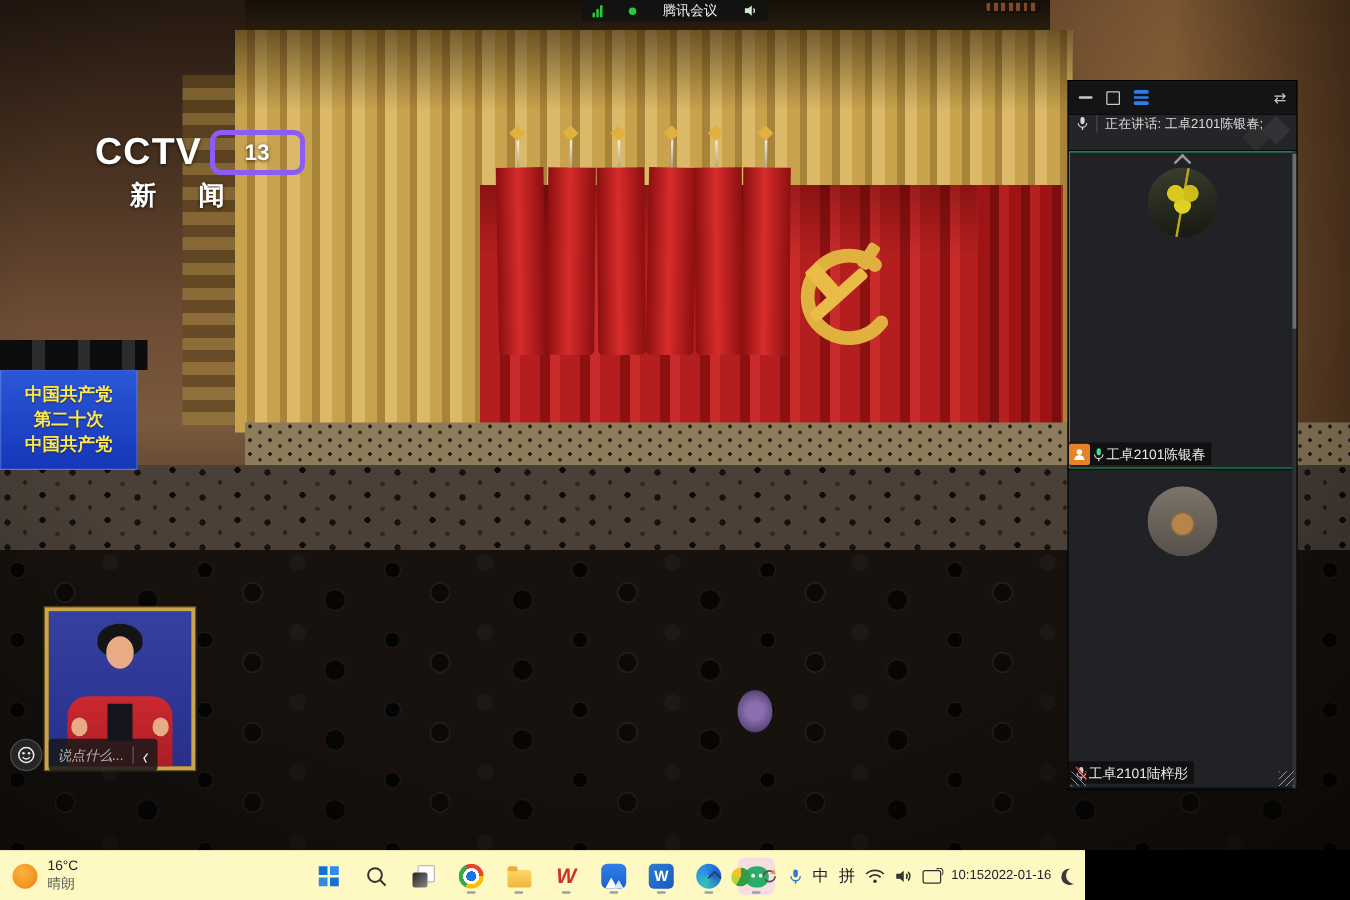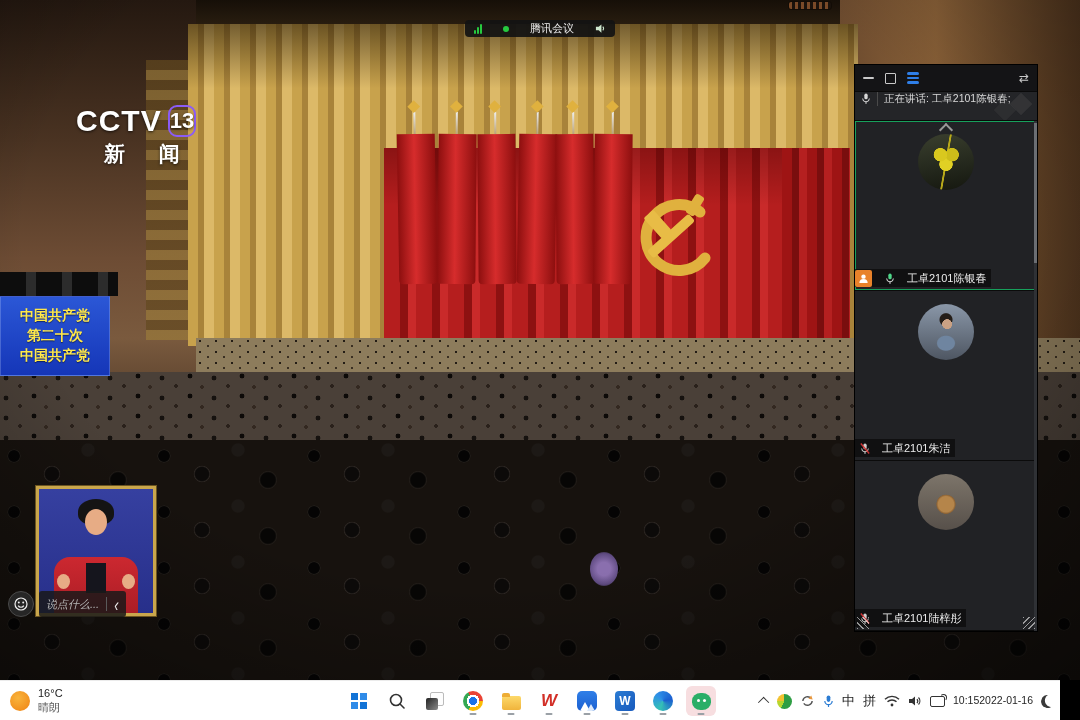--- a/index.html
+++ b/index.html
@@ -55,21 +55,21 @@
     background-size:150px 56px;}
   .v-purple{left:590px;top:552px;width:28px;height:34px;border-radius:50%;
     background:radial-gradient(circle,#8a6fae 30%,#5e4a80 70%,transparent 90%);}
   .v-vignette{left:0;top:0;width:1080px;height:680px;
     background:radial-gradient(ellipse at 45% 35%,transparent 55%,rgba(0,0,0,.5) 100%);}
 
   
   .logo{left:76px;top:104px;color:#fff;z-index:20;text-shadow:0 1px 3px rgba(0,0,0,.7);}
   .logo-row{display:flex;align-items:center;gap:6px;}
   .logo-cctv{font-size:30px;font-weight:bold;letter-spacing:1px;}
-  .logo-num{font-size:22px;font-weight:bold;border:2px solid #8b5cf6;border-radius:9px;padding:0 0;line-height:28px;}
+  .logo-num{font-size:18px;font-weight:bold;border:4px solid #8b5cf6;border-radius:9px;padding:0 24px;line-height:28px;}
   .logo-sub{font-size:21px;font-weight:bold;letter-spacing:14px;margin:2px 0 0 28px;}
 
   
   .caption{left:0;top:296px;width:108px;height:78px;z-index:20;
     background:linear-gradient(180deg,#2b57d6,#1536b8);
     border:1px solid rgba(200,215,255,.25);
     display:flex;flex-direction:column;justify-content:center;align-items:center;gap:2px;}
   .caption div{color:#ffe84a;font-weight:bold;font-size:14px;white-space:nowrap;
     text-shadow:0 1px 1px rgba(0,0,0,.5);}
 
@@ -93,21 +93,21 @@
   .emoji-btn{width:24px;height:24px;border-radius:50%;background:#262626;border:1px solid #4a4a4a;
     display:flex;align-items:center;justify-content:center;}
   .chat-box{display:flex;align-items:center;height:26px;background:rgba(25,25,25,.85);
     border-radius:3px;padding:0 7px;gap:7px;font-style:italic;}
   .chat-ph{color:#b5b5b5;font-size:11px;white-space:nowrap;}
   .chat-div{width:1px;height:14px;background:#5a5a5a;}
   .chev-left{color:#eee;font-size:13px;line-height:1;transform:scaleY(1.4);}
 
   
   .toppill{left:50%;top:0;transform:translateX(-50%);height:17px;z-index:60;
-    background:rgba(18,18,18,.92);border-radius:4px;display:flex;align-items:center;gap:21px;padding:0 9px;margin-top:20px;}
+    background:rgba(18,18,18,.92);border-radius:4px;display:flex;align-items:center;gap:21px;padding:0 9px;}
   .sigbars{display:flex;align-items:flex-end;gap:1px;height:10px;}
   .sigbars i{display:block;width:2px;background:#27c93f;border-radius:1px;}
   .sb1{height:4px;} .sb2{height:7px;} .sb3{height:10px;}
   .greendot{width:6px;height:6px;border-radius:50%;background:#27c93f;}
   .pillname{color:#efefef;font-size:11px;white-space:nowrap;}
 
   
   .stripe{left:788px;top:1px;width:42px;height:7px;border-radius:3px;border:1px solid #120c06;
     background:repeating-linear-gradient(90deg,#7a4a28 0 3px,#1a120c 3px 6px);z-index:60;}
 
@@ -147,35 +147,35 @@
     linear-gradient(180deg,#8a97a8,#4e5662);}
   .av-dog{background:
     radial-gradient(circle 11px at 50% 54%,#b5854a 70%,#8a6236 85%,transparent 90%),
     radial-gradient(circle 3px at 45% 48%,#3a2a18 80%,transparent 85%),
     linear-gradient(180deg,#7d756a,#57504a);}
   .av-costume{background:
     radial-gradient(circle 5px at 50% 32%,#d8ab8a 85%,transparent 90%),
     radial-gradient(ellipse 11px 16px at 50% 66%,#b02830 70%,#7d1a22 85%,transparent 92%),
     linear-gradient(180deg,#3a2a30,#1c1418);}
   .nb{position:absolute;left:0;bottom:3px;display:flex;align-items:center;height:18px;
-    background:rgba(10,10,10,.72);padding:0 5px;gap:12px;max-width:96%;}
+    background:rgba(10,10,10,.72);padding:0 5px;gap:1px;max-width:96%;}
   .hostbadge{width:17px;height:17px;background:#e8822a;border-radius:2px;margin-left:-5px;margin-right:1px;
     display:flex;align-items:center;justify-content:center;flex:0 0 auto;}
   .pname{color:#ececec;font-size:11px;white-space:nowrap;overflow:hidden;}
   .chev{position:absolute;left:50%;width:8px;height:8px;border-left:2px solid #9a9a9a;border-top:2px solid #9a9a9a;}
   .chev.up{top:4px;transform:translateX(-50%) rotate(45deg);}
   .chev.down{bottom:26px;transform:translateX(-50%) rotate(225deg);}
   .sb-track{position:absolute;right:0;top:0;bottom:0;width:3px;background:#2f3135;}
   .sb-thumb{position:absolute;right:0;top:2px;width:3px;height:140px;background:#6b6e73;}
   .rz{position:absolute;bottom:2px;width:12px;height:12px;
     background:repeating-linear-gradient(135deg,rgba(255,255,255,.55) 0 1px,transparent 1px 4px);}
   .rz.l{left:2px;transform:scaleX(-1);} .rz.r{right:2px;}
 
   
-  .taskbar{left:0;top:680px;width:1060px;height:40px;background:#ffffff;z-index:70;
+  .taskbar{left:0;top:680px;width:868px;height:40px;background:#fef9c3;z-index:70;
     border-top:1px solid rgba(0,0,0,.08);}
   .weather{position:absolute;left:10px;top:0;height:40px;display:flex;align-items:center;gap:8px;}
   .sun{width:20px;height:20px;border-radius:50%;background:radial-gradient(circle at 40% 35%,#f9b43c,#ef8212);}
   .wx-text{display:flex;flex-direction:column;line-height:1.25;}
   .wx-temp{font-size:11px;color:#222;}
   .wx-cond{font-size:11px;color:#5a5a5a;}
   .centericons{position:absolute;left:50%;top:0;transform:translateX(-50%);height:40px;
     display:flex;align-items:center;gap:8px;}
   .ti{width:30px;height:30px;border-radius:6px;display:flex;align-items:center;justify-content:center;position:relative;}
   .ti .ind{position:absolute;bottom:1px;left:50%;transform:translateX(-50%);width:7px;height:2.5px;
@@ -354,32 +354,20 @@
           <svg width="10" height="13" viewBox="0 0 12 14">
             <rect x="4" y="1" width="4" height="7" rx="2" fill="#4fd98a"></rect>
             <path d="M2 7a4 4 0 0 0 8 0" fill="none" stroke="#d8d8d8" stroke-width="1.2"></path>
             <line x1="6" y1="11" x2="6" y2="13.5" stroke="#d8d8d8" stroke-width="1.2"></line>
           </svg>
           <span class="pname">工卓2101陈银春</span>
         </div>
       </div>
 
 
-      <div class="tile">
-        <div class="pav av-girl"></div>
-        <div class="nb">
-          <svg width="10" height="13" viewBox="0 0 12 14">
-            <rect x="4" y="1" width="4" height="7" rx="2" fill="#cfcfcf"></rect>
-            <path d="M2 7a4 4 0 0 0 8 0" fill="none" stroke="#cfcfcf" stroke-width="1.2"></path>
-            <line x1="6" y1="11" x2="6" y2="13.5" stroke="#cfcfcf" stroke-width="1.2"></line>
-            <line x1="1" y1="1" x2="11" y2="13" stroke="#d03333" stroke-width="1.6"></line>
-          </svg>
-          <span class="pname">工卓2101朱洁</span>
-        </div>
-      </div>
 
       <div class="tile">
         <div class="pav av-dog"></div>
         <div class="nb">
           <svg width="10" height="13" viewBox="0 0 12 14">
             <rect x="4" y="1" width="4" height="7" rx="2" fill="#cfcfcf"></rect>
             <path d="M2 7a4 4 0 0 0 8 0" fill="none" stroke="#cfcfcf" stroke-width="1.2"></path>
             <line x1="6" y1="11" x2="6" y2="13.5" stroke="#cfcfcf" stroke-width="1.2"></line>
             <line x1="1" y1="1" x2="11" y2="13" stroke="#d03333" stroke-width="1.6"></line>
           </svg>

